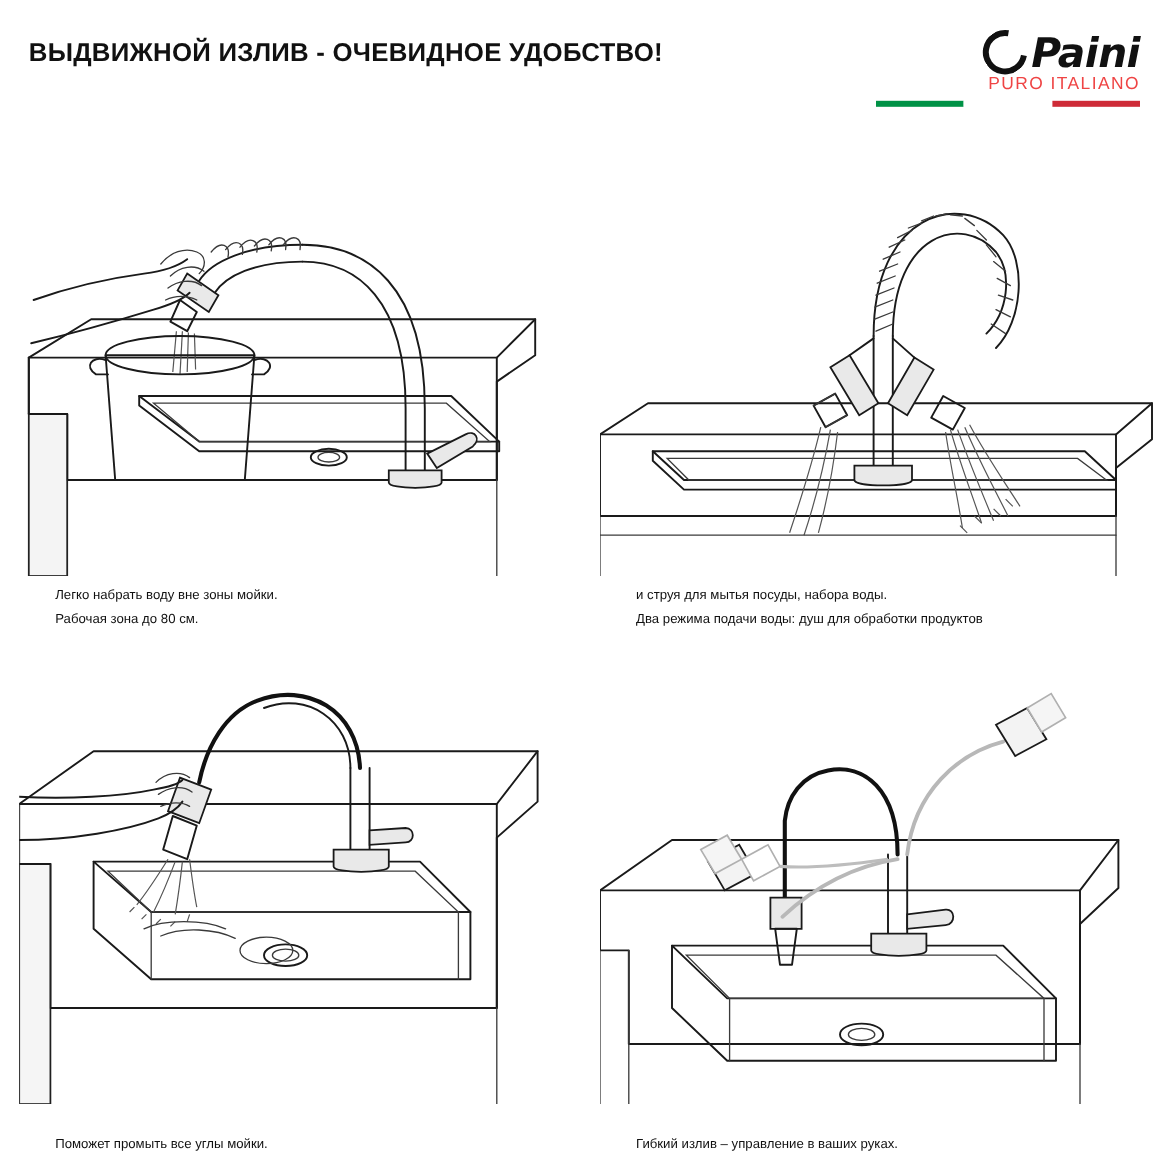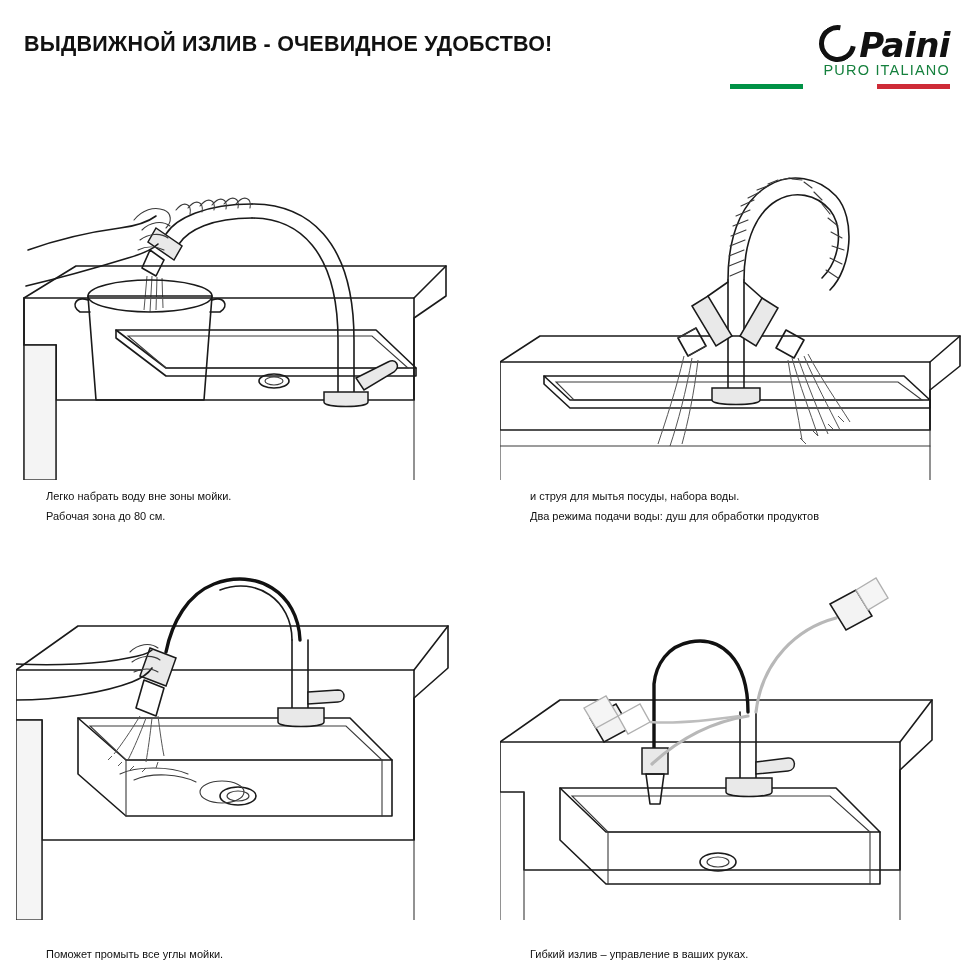--- a/index.html
+++ b/index.html
@@ -78,21 +78,21 @@
     line-height: 34px;
   }
   .logo-sub {
     position: absolute;
     right: 0;
     top: 40px;
     width: 220px;
     text-align: right;
     font-size: 14.5px;
     letter-spacing: 1.2px;
-    color: #15803d;
+    color: #ef4444;
   }
   .flag {
     position: absolute;
     right: 0;
     top: 62px;
     width: 220px;
     height: 5px;
     display: flex;
   }
   .flag span { flex: 1 1 33.33%; height: 100%; display: block; }

